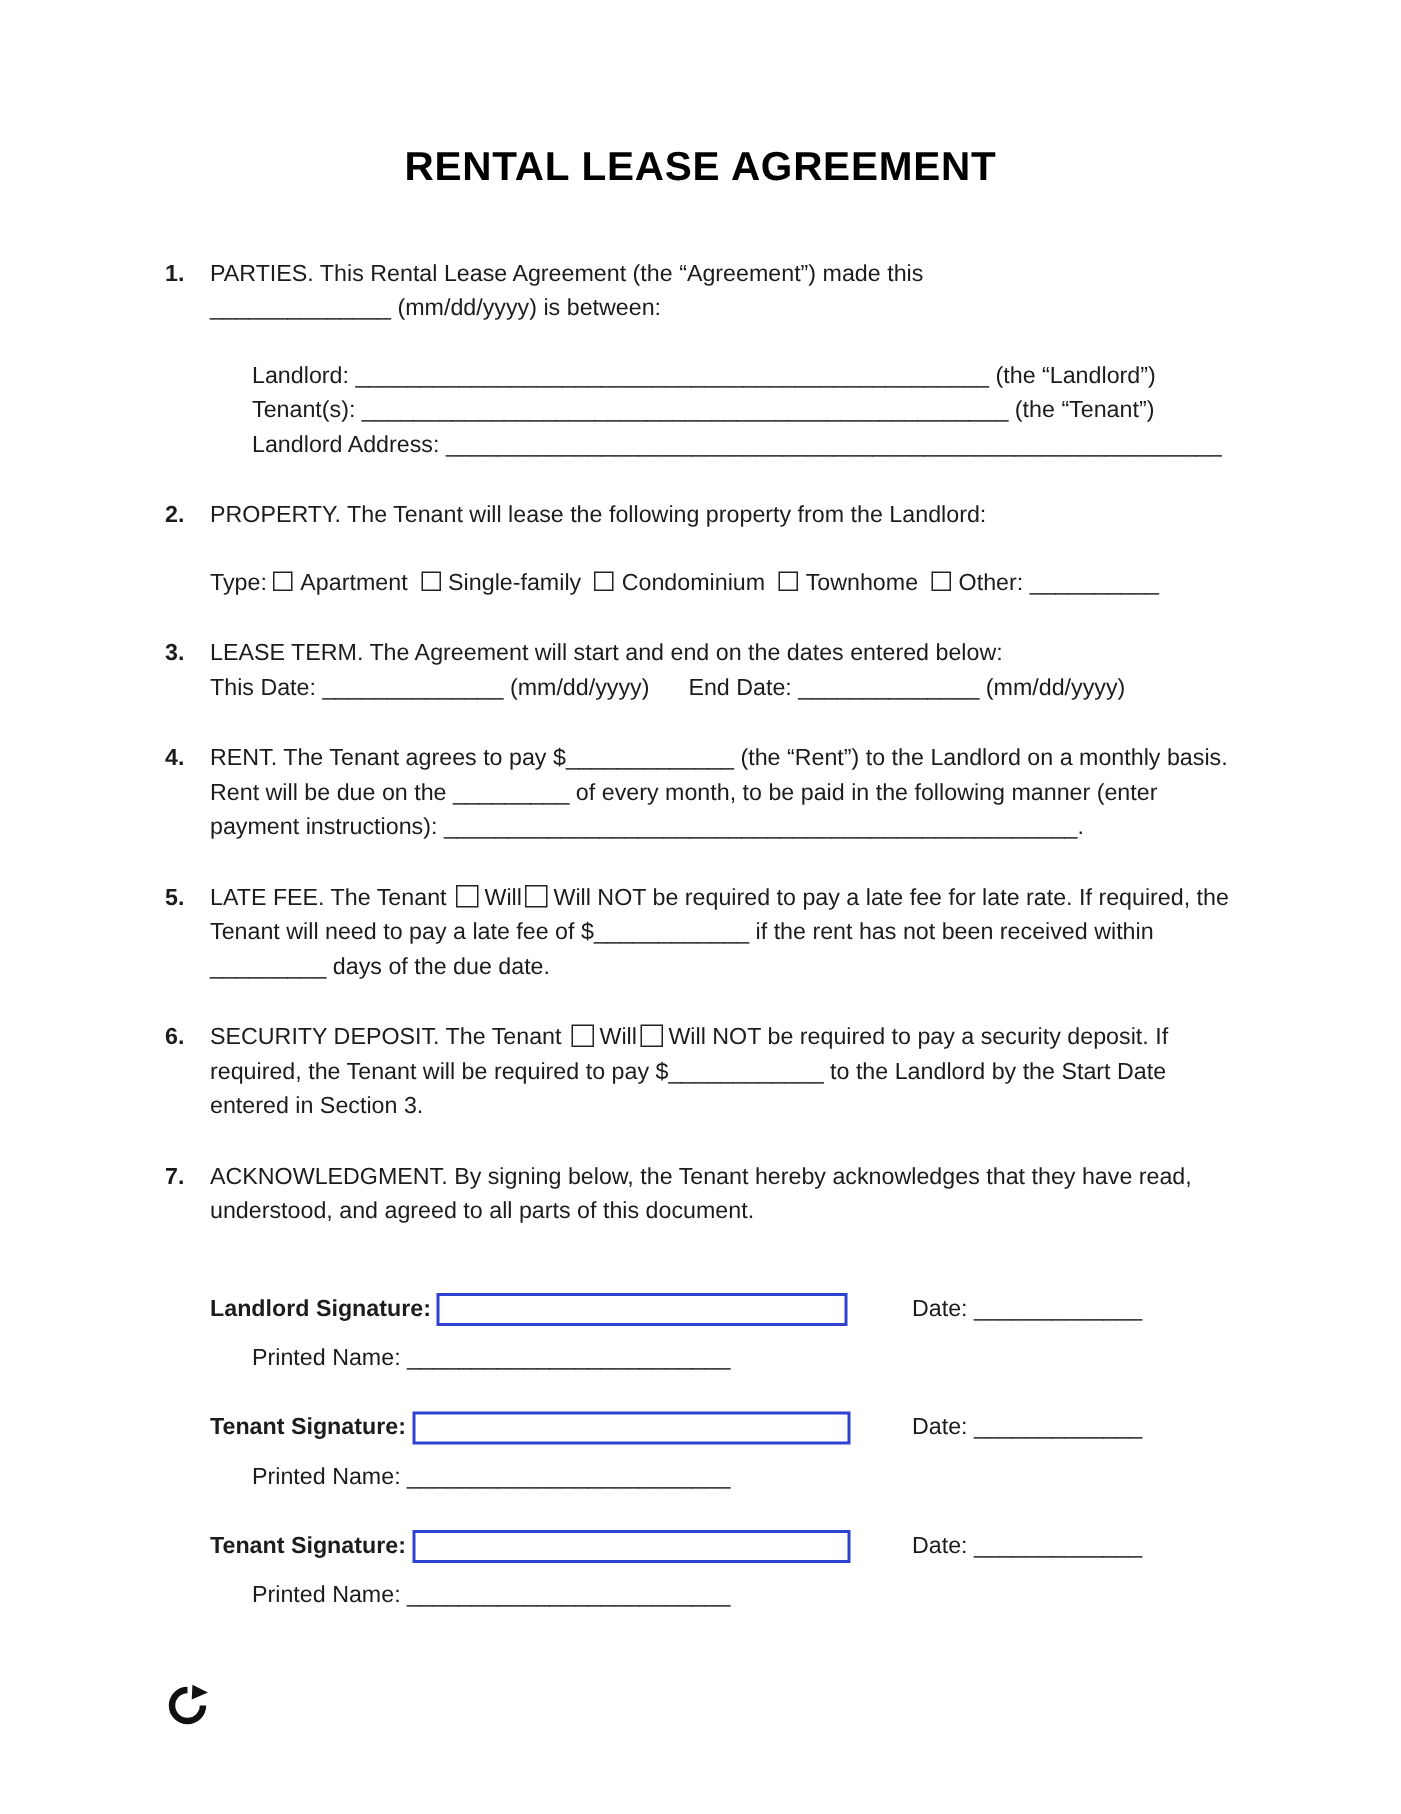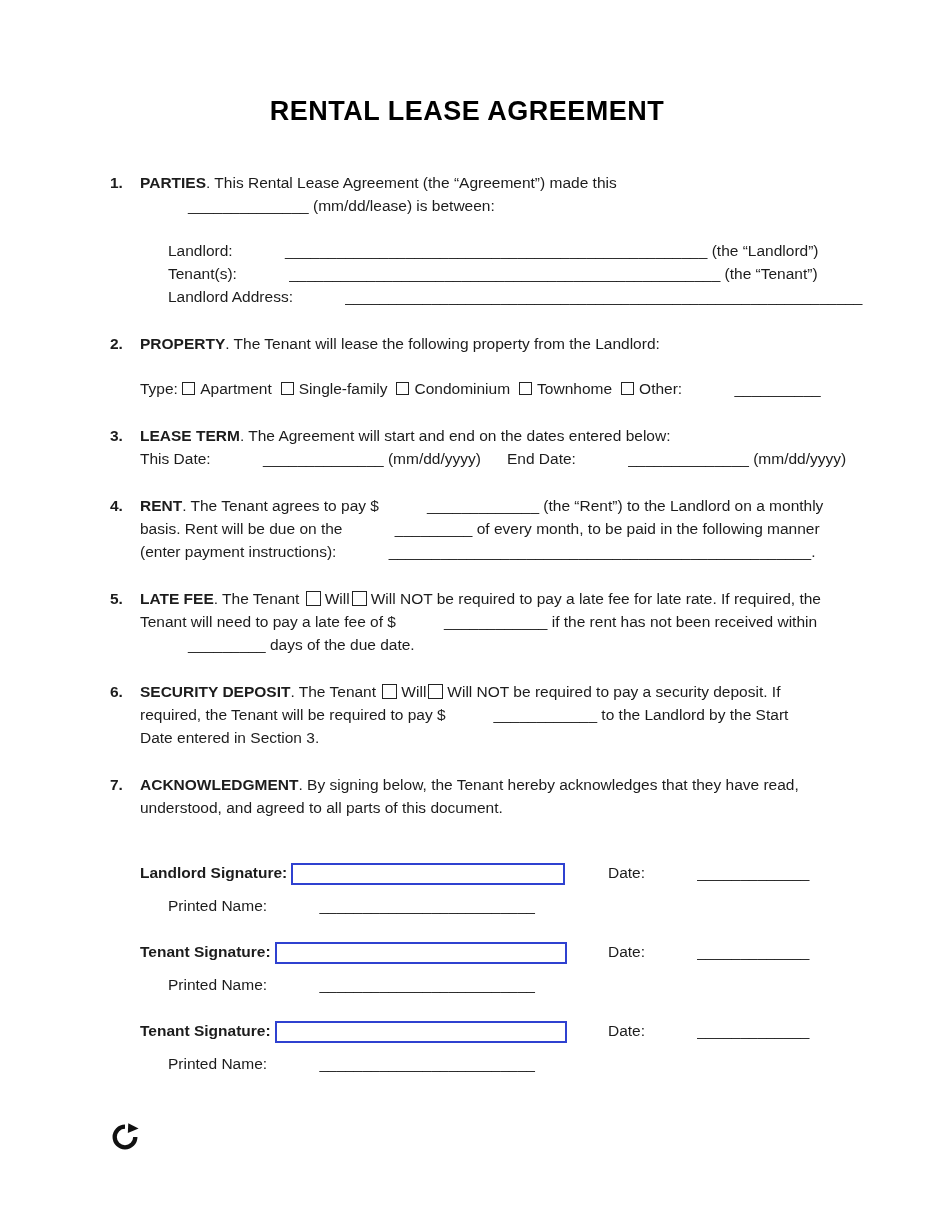--- a/index.html
+++ b/index.html
@@ -10,25 +10,25 @@
     padding:96px 110px 0 110px; overflow:hidden;
   }
   .title {
     text-align:center; font-weight:bold; font-size:27px; letter-spacing:.5px;
     color:#000; margin-bottom:44px;
   }
   .section { display:flex; margin-bottom:24px; }
   .sec-num { width:30px; flex-shrink:0; font-weight:bold; line-height:23px; }
   .sec-body { flex:1; line-height:23px; }
   .flow { line-height:23px; }
-  .h { font-weight:bold;margin-top:24px; }
+  .h { font-weight:normal;margin-top:24px; }
   .field-block { margin-top:22px; }
   .field-block.indent { margin-left:28px; }
   .line { white-space:nowrap; line-height:23px; }
-  .blank { letter-spacing:0;margin-left:48px; }
+  .blank { letter-spacing:0; }
   .cb {
     display:inline-block; width:13px; height:13px; border:1.4px solid #222;
     vertical-align:-1px; margin-right:5px; background:#fff;
   }
   .opt { margin-right:9px; white-space:nowrap; }
   .cb-lg {
     display:inline-block; width:15px; height:15px; border:1.2px solid #222;
     vertical-align:-2px; margin:0 4px 0 2px; background:#fff;
   }
   .spacer { display:inline-block; width:26px; }
@@ -49,21 +49,21 @@
 <body>
 
 <div class="page">
 
   <div class="title">RENTAL LEASE AGREEMENT</div>
 
   <div class="section">
     <span class="sec-num">1.</span>
     <div class="sec-body">
       <div class="flow"><span class="h">PARTIES</span><span>. This Rental Lease Agreement (the “Agreement”) made this</span></div>
-      <div class="flow"><span class="blank">______________</span><span> (mm/dd/lease) is between:</span></div>
+      <div class="flow"><span class="blank">______________</span><span> (mm/dd/yyyy) is between:</span></div>
       <div class="field-block indent">
         <div class="line"><span>Landlord: </span><span class="blank">_________________________________________________</span><span> (the “Landlord”)</span></div>
         <div class="line"><span>Tenant(s): </span><span class="blank">__________________________________________________</span><span> (the “Tenant”)</span></div>
         <div class="line"><span>Landlord Address: </span><span class="blank">____________________________________________________________</span></div>
       </div>
     </div>
   </div>
 
   <div class="section">
     <span class="sec-num">2.</span>

